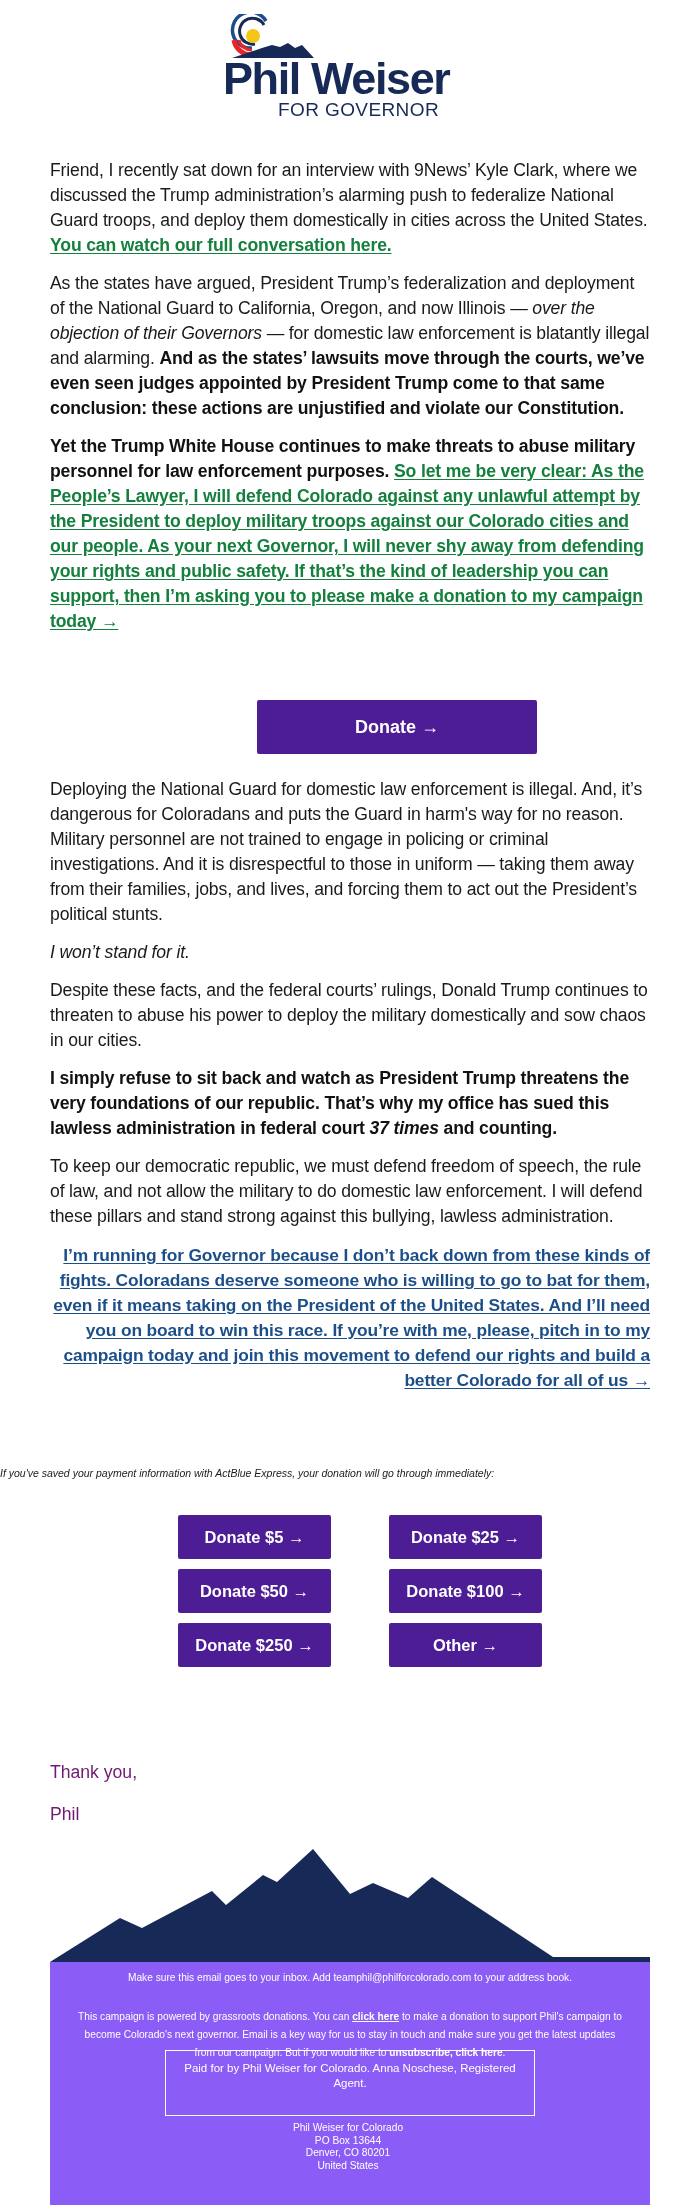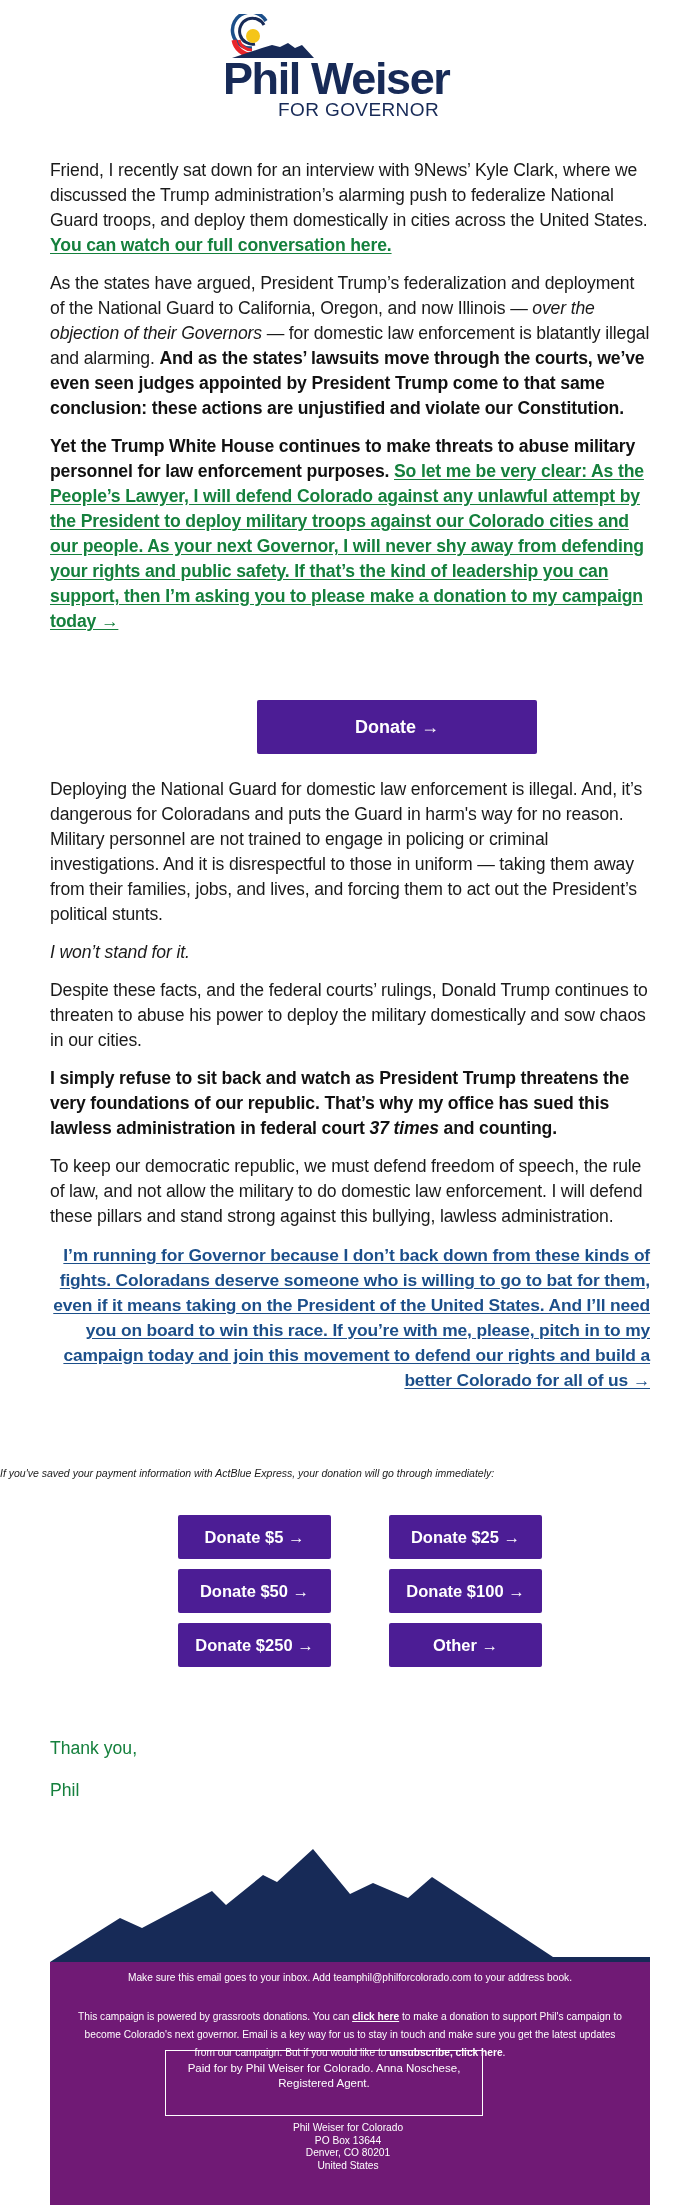--- a/index.html
+++ b/index.html
@@ -110,52 +110,53 @@
     display: grid;
     grid-template-columns: 200px 200px;
     column-gap: 11px;
     row-gap: 10px;
   }
   .btn-grid .btn { height: 44px; font-size: 16.5px; }
   .signoff {
     position: absolute;
     left: 50px;
     font-size: 17.6px;
-    color: #15803d;
+    color: #701a75;
+    margin-top: 24px;
   }
   .mountains {
     position: absolute;
     left: 0;
     top: 1840px;
     width: 700px;
     height: 125px;
   }
   .footer {
     position: absolute;
     left: 50px;
     top: 1962px;
     width: 600px;
     height: 243px;
-    background: #701a75;
+    background: #8b5cf6;
     color: #ffffff;
     text-align: center;
     font-size: 10.2px;
   }
   .footer .f-line1 {
     position: absolute; left: 0; top: 10px; width: 600px;
   }
   .footer .f-para {
     position: absolute; left: 25px; top: 46px; width: 550px; line-height: 18px;
   }
   .footer a { color: #ffffff; font-weight: 700; }
   .footer .paid-box {
     position: absolute;
     left: 115px;
     top: 88px;
-    width: 318px;
+    width: 370px;
     height: 66px;
     border: 1px solid #ffffff;
     padding-top: 10px;
     font-size: 11.5px;
     line-height: 15px;
     padding-left: 8px;
     padding-right: 8px;
   }
   .footer .address {
     position: absolute; left: 0; top: 160px; width: 596px; line-height: 12.5px; font-size: 10.2px;

